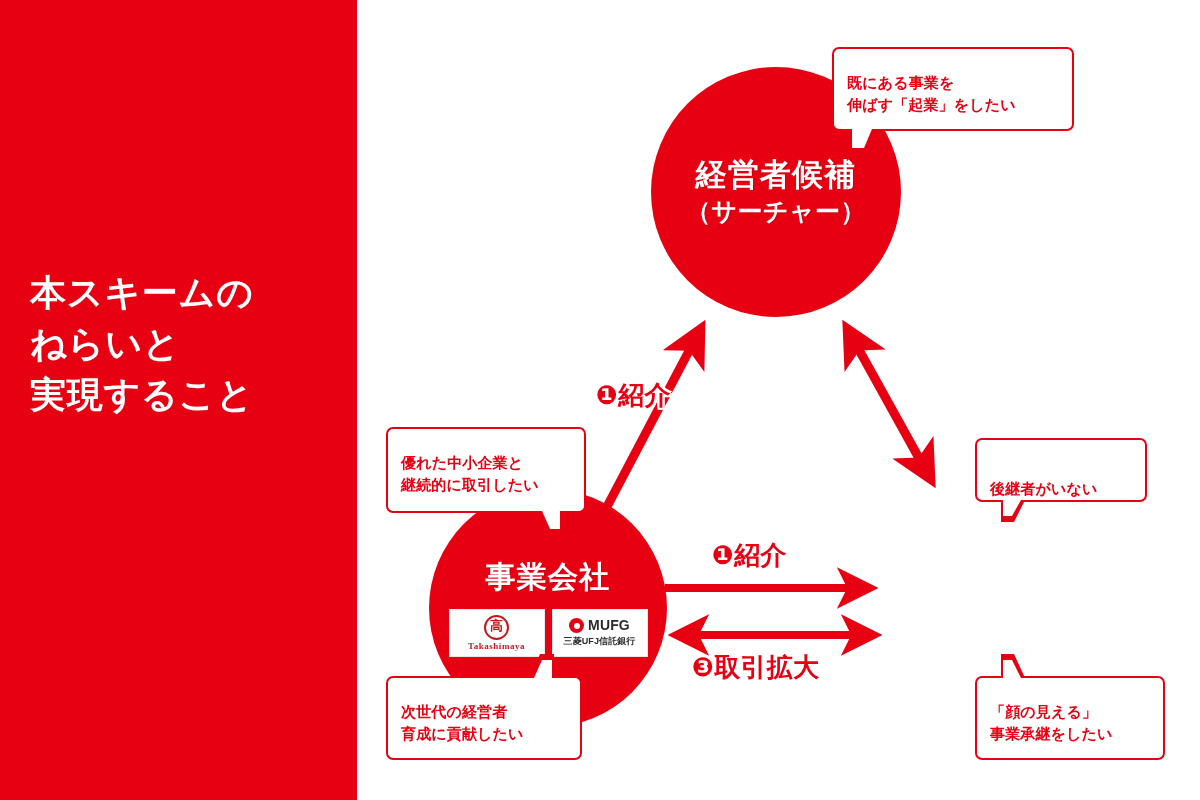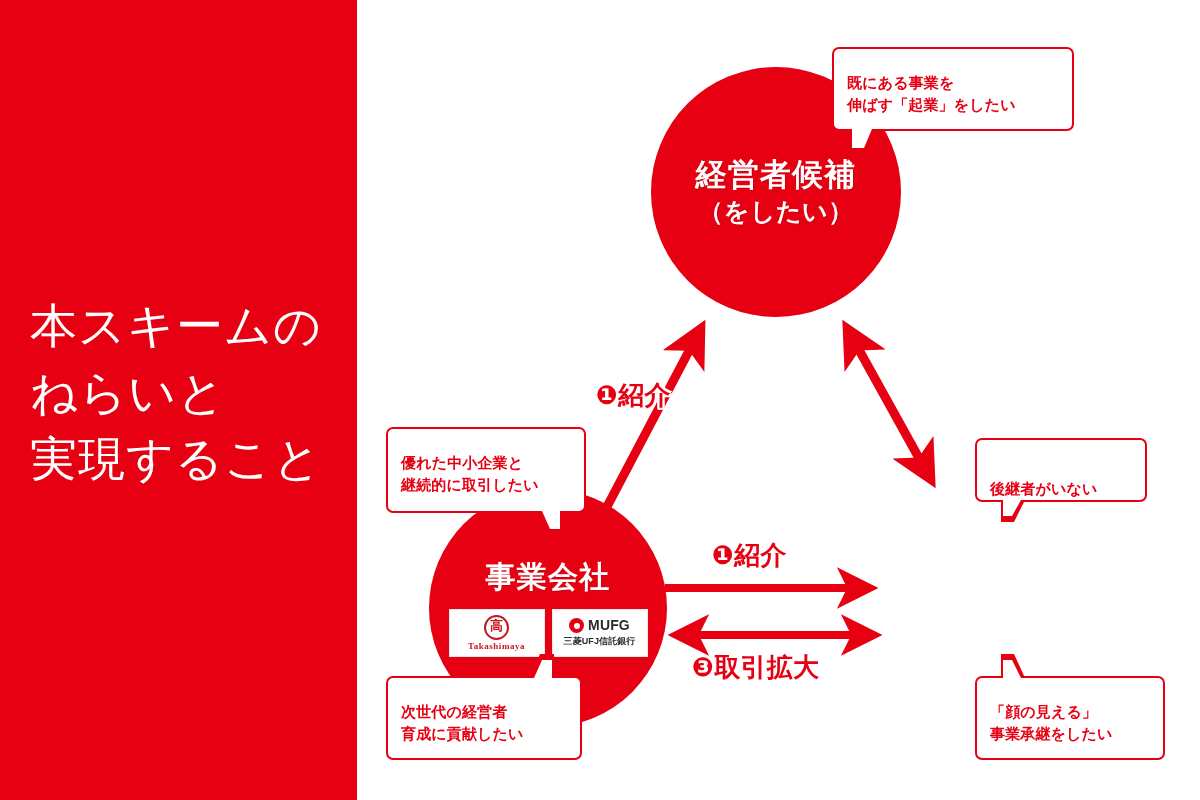--- a/index.html
+++ b/index.html
@@ -26,25 +26,25 @@
     position: absolute;
     left: 0;
     top: 0;
     width: 357px;
     height: 800px;
     background: #E60012;
   }
   .panel-title {
     position: absolute;
     left: 30px;
-    top: 293px;
+    top: 267px;
     width: 320px;
     color: #ffffff;
-    font-size: 47px;
-    font-weight: normal;
+    font-size: 36px;
+    font-weight: bold;
     line-height: 1.42;
     letter-spacing: 0.02em;
     white-space: pre-line;
   }
 
   
   .circle {
     position: absolute;
     border-radius: 50%;
     background: #E60012;
@@ -351,21 +351,21 @@
 
     <line x1="848" y1="330" x2="930" y2="478" stroke="#E60012" stroke-width="9" marker-start="url(#ah)" marker-end="url(#ah)"></line>
 
     <line x1="665" y1="588" x2="868" y2="588" stroke="#E60012" stroke-width="8" marker-end="url(#ah)"></line>
 
     <line x1="678" y1="635" x2="872" y2="635" stroke="#E60012" stroke-width="8" marker-start="url(#ah)" marker-end="url(#ah)"></line>
   </svg>
 
   <div class="circle circle-top">
     <div class="circle-title">経営者候補</div>
-    <div class="circle-sub">（をしたい）</div>
+    <div class="circle-sub">（サーチャー）</div>
   </div>
 
   <div class="circle circle-left">
     <div class="circle-title">事業会社</div>
     <div class="logo-row">
       <div class="logo-box">
         <div class="logo-mark-taka">高</div>
         <div class="logo-text-taka">Takashimaya</div>
       </div>
       <div class="logo-box">

